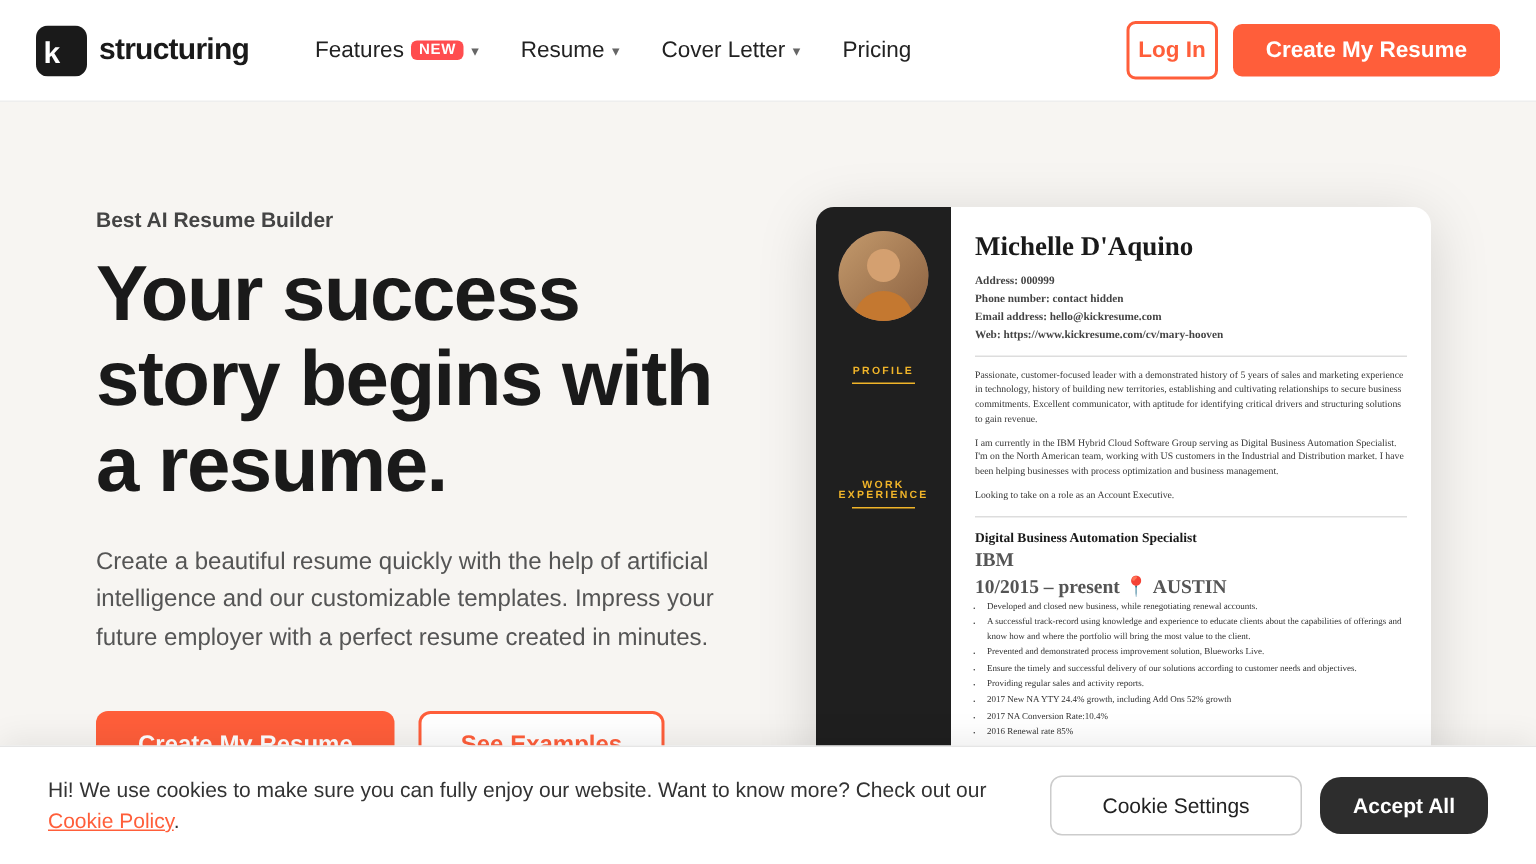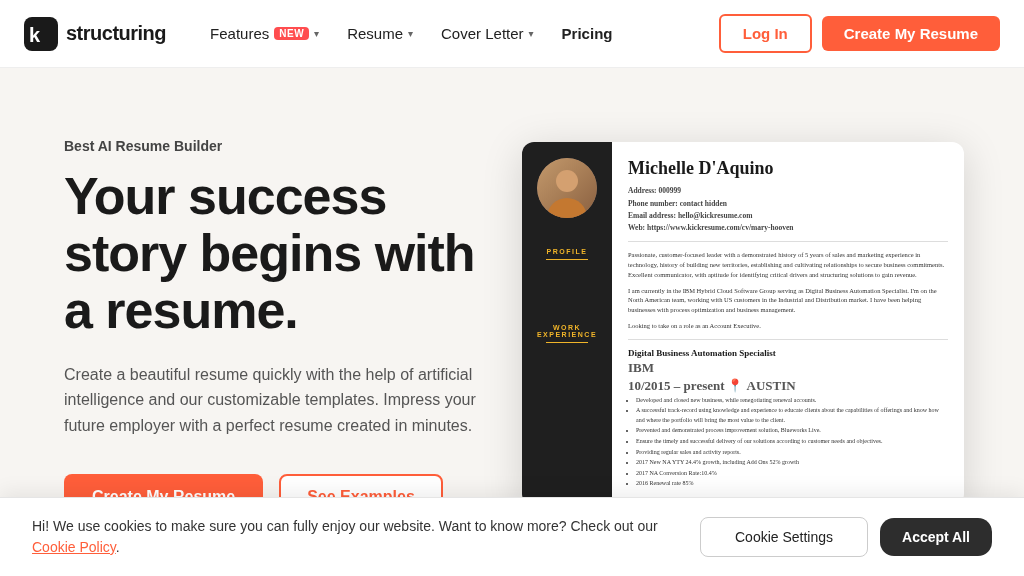--- a/index.html
+++ b/index.html
@@ -59,33 +59,33 @@
       padding: 1px 5px;
       border-radius: 4px;
       letter-spacing: 0.5px;
     }
     .nav-chevron {
       font-size: 10px;
       color: #666;
     }
     .nav-pricing {
       font-size: 15px;
-      font-weight: 700;
+      font-weight: 400;
       color: #222;
       padding: 8px 12px;
       cursor: pointer;
     }
     .nav-actions {
       display: flex;
       align-items: center;
       gap: 10px;
       margin-left: auto;
     }
     .btn-login {
-      padding: 9px 22px;
+      padding: 9px 6px;
       border: 2px solid #ff5e3a;
       border-radius: 6px;
       background: #fff;
       color: #ff5e3a;
       font-size: 15px;
       font-weight: 600;
       cursor: pointer;
     }
     .btn-create {
       padding: 9px 22px;
@@ -163,21 +163,21 @@
     .hero-right {
       flex: 0 0 420px;
       margin-left: 40px;
       position: relative;
     }
     .resume-card {
       background: #fff;
       border-radius: 12px;
       box-shadow: 0 8px 40px rgba(0,0,0,0.15);
       overflow: hidden;
-      width: 442px;
+      width: 410px;
       display: flex;
     }
     .resume-sidebar {
       width: 90px;
       background: #1f1f1f;
       padding: 16px 10px;
       display: flex;
       flex-direction: column;
       align-items: center;
     }

